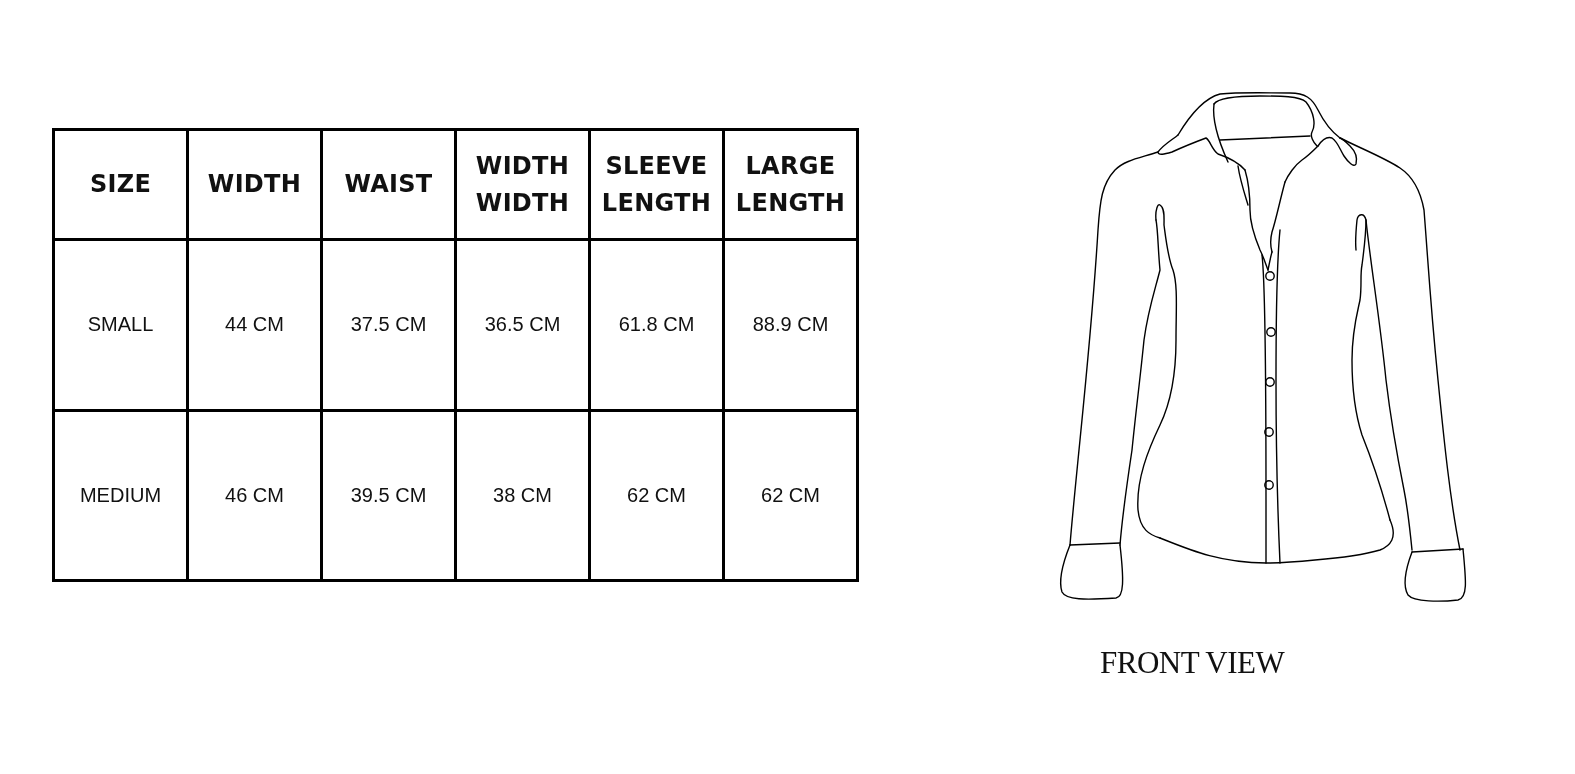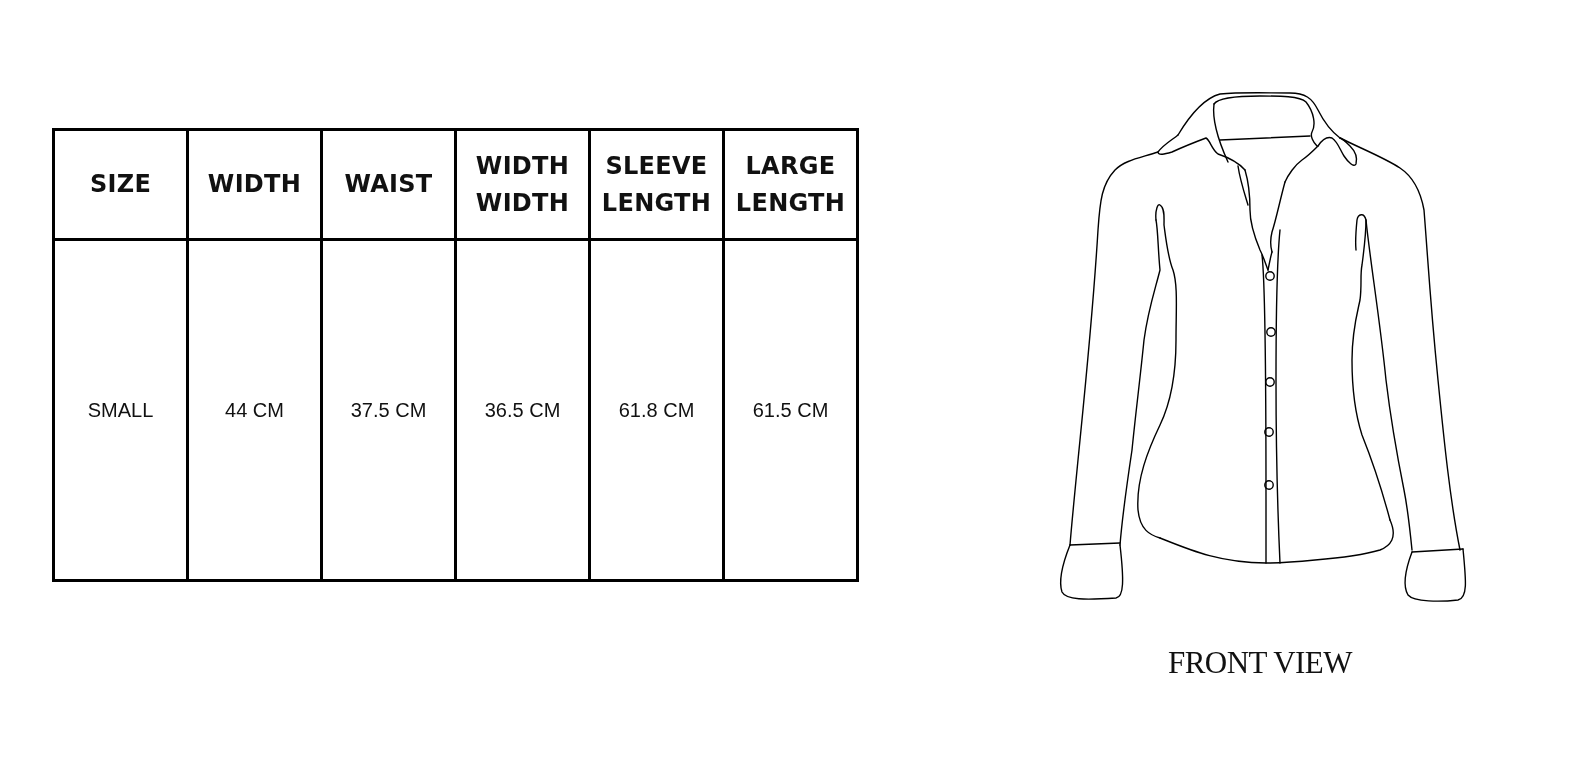--- a/index.html
+++ b/index.html
@@ -22,21 +22,20 @@
     height: 107px;
     letter-spacing: 0.3px;
   }
   .size-table td {
     font-family: "Liberation Sans", sans-serif;
     font-size: 20px; height: 107px;
   }
   .shirt-figure { position: absolute; left: 1040px; top: 80px; width: 450px; height: 540px; }
   .front-caption {
     position: absolute; left: 1100px; top: 645px; width: 320px;
-    text-align: center;
     font-family: "Liberation Serif", serif;
     font-size: 31px; color: #111; letter-spacing: -0.5px;
   }
 </style>
 </head>
 <body>
 
 <table class="size-table">
   <thead>
     <tr>
@@ -48,21 +47,29 @@
       <th><span>LARGE</span><br><span>LENGTH</span></th>
     </tr>
   </thead>
   <tbody>
     <tr>
       <td>SMALL</td>
       <td>44 CM</td>
       <td>37.5 CM</td>
       <td>36.5 CM</td>
       <td>61.8 CM</td>
-      <td>61.5 CM</td>
+      <td>88.9 CM</td>
+    </tr>
+    <tr>
+      <td>MEDIUM</td>
+      <td>46 CM</td>
+      <td>39.5 CM</td>
+      <td>38 CM</td>
+      <td>62 CM</td>
+      <td>62 CM</td>
     </tr>
   </tbody>
 </table>
 
 <div class="shirt-figure">
   <svg width="450" height="540" viewBox="0 0 450 540" fill="none" stroke="#000" stroke-width="1.4" stroke-linejoin="round" stroke-linecap="round">
 
     <path d="M 138 55 C 150 35, 165 18, 180 14 C 200 12, 225 13, 250 13 C 265 13, 272 18, 278 30 C 285 44, 292 52, 300 58"></path>
 
     <path d="M 174 24 C 178 18, 195 16, 220 16 C 240 16, 260 16, 266 22 C 274 32, 276 45, 272 52 C 270 56, 273 62, 277 66"></path>

